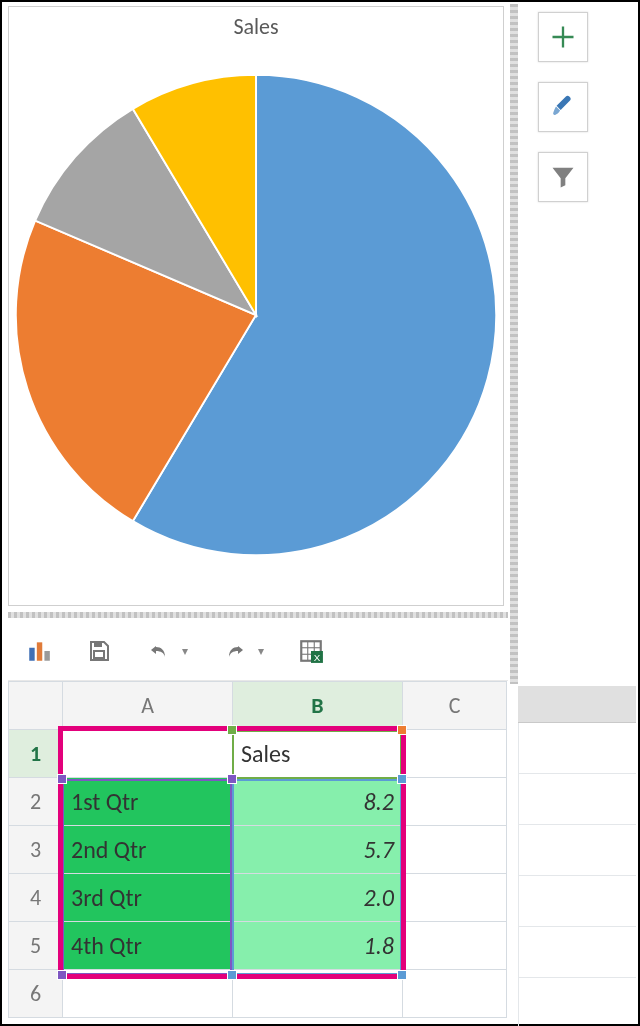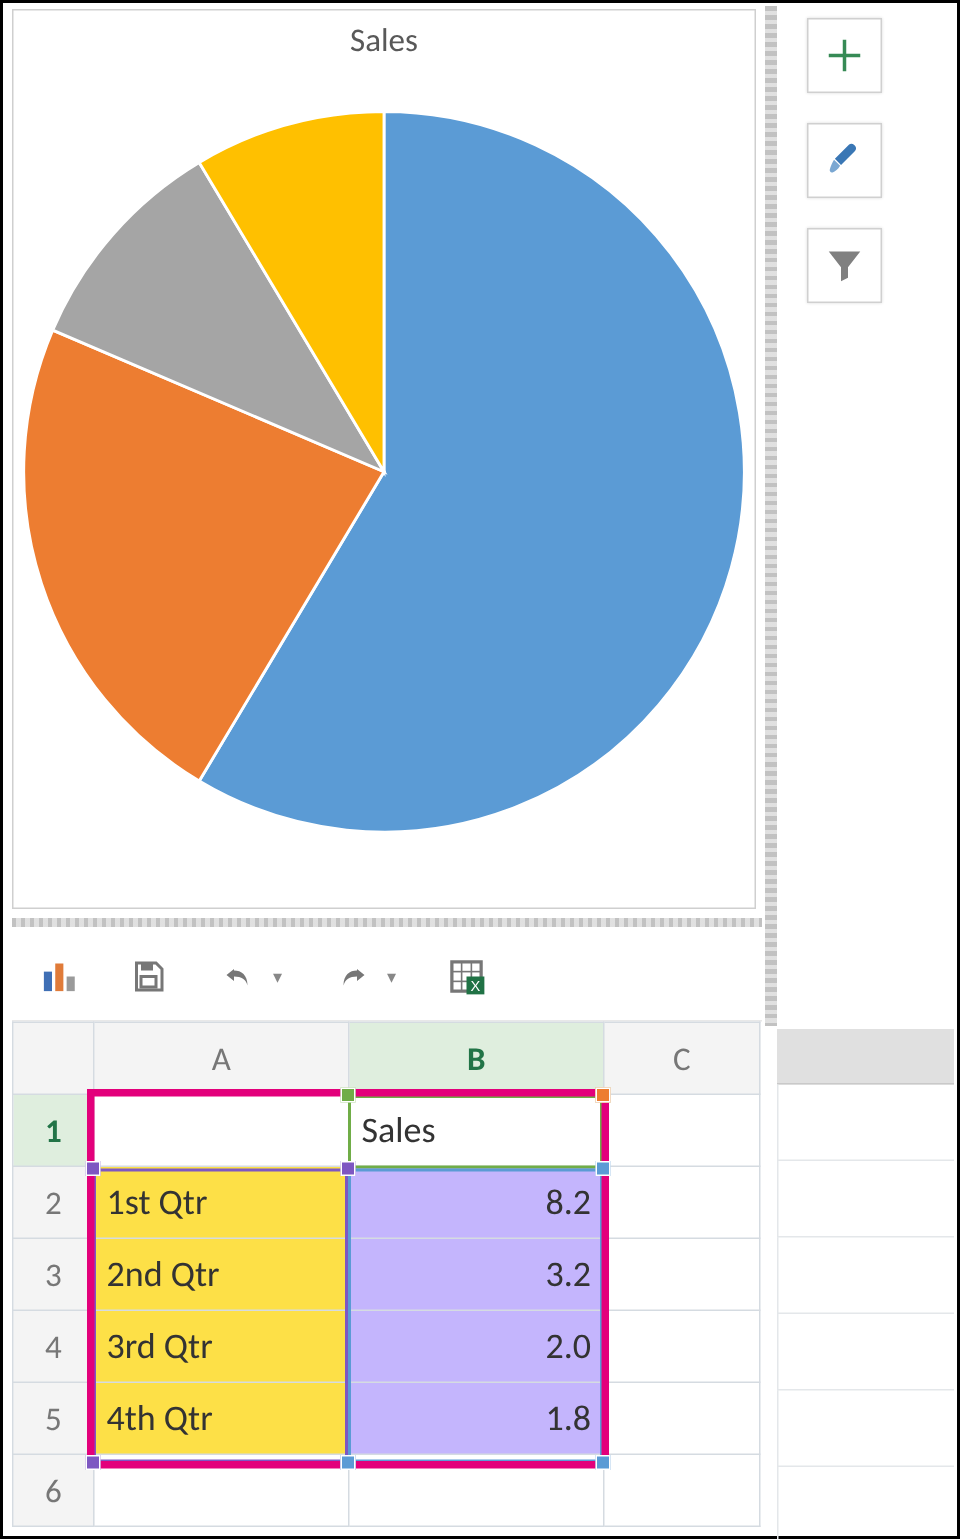--- a/index.html
+++ b/index.html
@@ -184,22 +184,22 @@
     color: #227447;
     font-weight: bold;
   }
   col.rowhdr { width: 54px; }
   col.colA   { width: 170px; }
   col.colB   { width: 170px; }
   col.colC   { width: 104px; }
   .cell-left  { text-align: left; }
   .cell-right { text-align: right; }
   .b1-cell    { background: #fdeeee; }
-  .shade-a    { background: #fde047; }
-  .shade-b    { background: #c4b5fd; }
+  .shade-a    { background: #22c55e; }
+  .shade-b    { background: #86efac; font-style: italic; }
   .row1 td    { background: #fff; }
 
   
   .highlight {
     position: absolute;
     border: 5px solid #e3007b;
     box-sizing: border-box;
     pointer-events: none;
   }
 
@@ -340,21 +340,21 @@
             </tr>
             <tr>
               <th>2</th>
               <td class="cell-left shade-a">1st Qtr</td>
               <td class="cell-right shade-b">8.2</td>
               <td></td>
             </tr>
             <tr>
               <th>3</th>
               <td class="cell-left shade-a">2nd Qtr</td>
-              <td class="cell-right shade-b">3.2</td>
+              <td class="cell-right shade-b">5.7</td>
               <td></td>
             </tr>
             <tr>
               <th>4</th>
               <td class="cell-left shade-a">3rd Qtr</td>
               <td class="cell-right shade-b">2.0</td>
               <td></td>
             </tr>
             <tr>
               <th>5</th>

